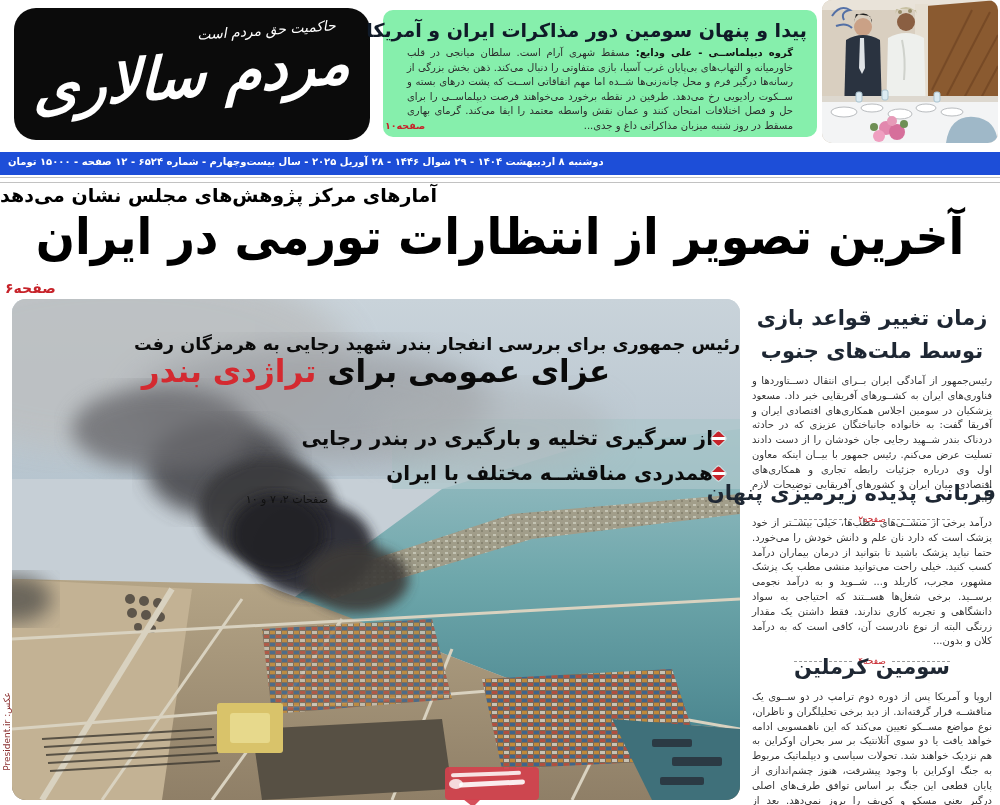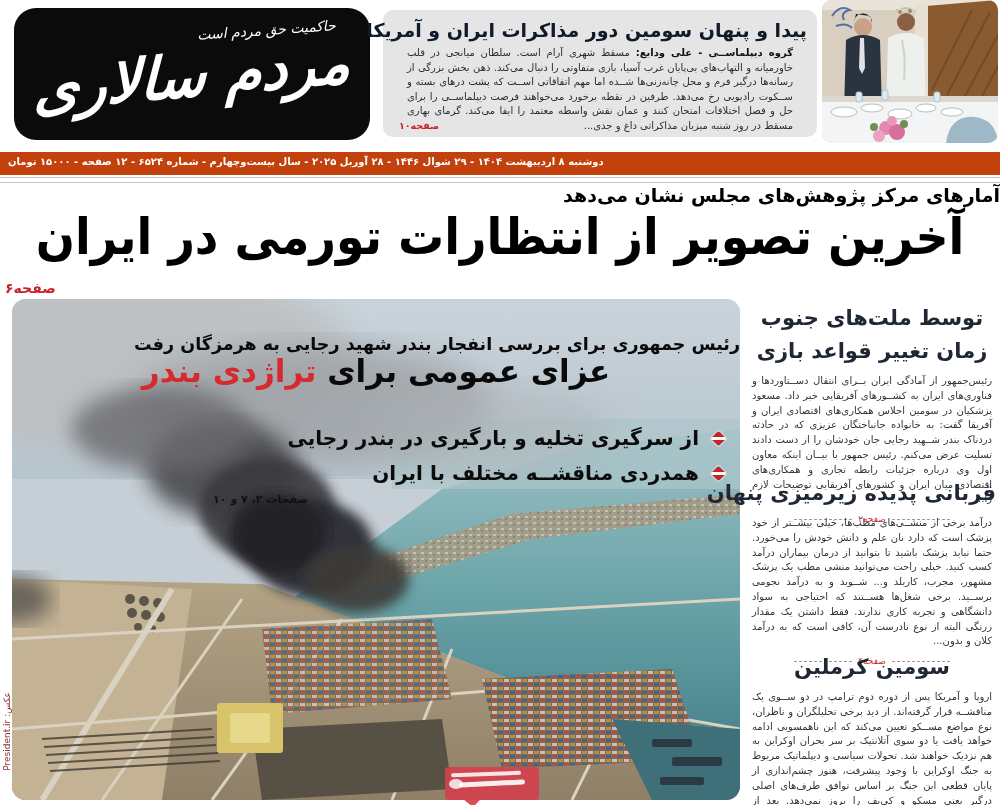--- a/index.html
+++ b/index.html
@@ -7,59 +7,59 @@
         font-family:"DejaVu Sans",sans-serif;overflow:hidden;}
   
   .masthead{position:absolute;left:14px;top:8px;width:356px;height:132px;background:#0b0b0b;
             border-radius:22px;color:#fff;overflow:hidden;}
   .masthead .tagline{position:absolute;top:14px;right:34px;font-size:14px;direction:rtl;
                      transform:rotate(-4deg);font-style:italic;}
   .masthead .title{position:absolute;top:34px;right:8px;width:340px;text-align:center;direction:rtl;
                    font-size:58px;font-weight:bold;font-style:italic;transform:rotate(-5deg) skewX(-6deg);
                    white-space:nowrap;}
   
-  .topstory{position:absolute;left:383px;top:10px;width:434px;height:127px;background:#e5e5e5;
+  .topstory{position:absolute;left:383px;top:10px;width:434px;height:127px;background:#86efac;
             border-radius:10px;direction:rtl;padding:0;}
   .topstory h1{margin:8px 10px 4px 10px;text-align:center;font-size:19px;line-height:24px;
                color:#101a28;white-space:nowrap;font-weight:bold;}
   .topstory p{margin:0 24px;font-size:10px;line-height:14.6px;text-align:justify;color:#2c2c2c;}
-  .topstory .pref{position:absolute;left:16px;bottom:6px;font-size:9.5px;font-weight:bold;color:#c7232a;}
+  .topstory .pref{position:absolute;left:2px;bottom:6px;font-size:9.5px;font-weight:bold;color:#c7232a;}
   .topstory b{font-weight:bold;color:#111;}
   
   .photo-sm{position:absolute;left:822px;top:0;width:176px;height:143px;border-radius:10px;
             overflow:hidden;background:#d8cec0;}
   
-  .datebar{position:absolute;left:0;top:150px;width:1000px;height:23px;background:#c2410c;
+  .datebar{position:absolute;left:0;top:150px;width:1000px;height:23px;background:#1d4ed8;
            border-top:2px solid #fff;border-bottom:2px solid #fff;}
   .datebar .dtext{position:absolute;left:8px;top:4px;color:#fff;font-size:10px;font-weight:bold;
                   direction:rtl;white-space:nowrap;letter-spacing:-0.2px;}
   .rule2{position:absolute;left:0;top:177px;width:1000px;height:4px;
          border-top:1px solid #c2c2c2;border-bottom:1px solid #c2c2c2;}
   
-  .kicker-main{position:absolute;left:0;top:184px;width:1000px;text-align:right;direction:rtl;
+  .kicker-main{position:absolute;left:0;top:184px;width:1000px;text-align:left;direction:rtl;
                font-size:19px;font-weight:bold;color:#000;}
   .headline-main{position:absolute;left:0;top:210px;width:1000px;text-align:center;direction:rtl;
                  font-size:46px;font-weight:bold;color:#000;letter-spacing:-1px;transform:scaleY(1.08);
                  white-space:nowrap;}
   .pref6{position:absolute;left:5px;top:280px;font-size:14px;font-weight:bold;color:#c7232a;direction:rtl;}
   
   .photo-main{position:absolute;left:12px;top:299px;width:728px;height:501px;border-radius:14px;
               overflow:hidden;background:#c6cfd6;}
   .ph-kicker{position:absolute;left:0;top:24px;width:100%;text-align:right;direction:rtl;
              font-size:17.5px;font-weight:bold;color:#0a0a0a;margin-top:11px;}
   .ph-head{position:absolute;left:0;top:54px;width:100%;text-align:center;direction:rtl;
            font-size:31px;font-weight:bold;color:#0a0a0a;white-space:nowrap;}
   .ph-head .red{color:#d42a30;text-align:right;}
   .ph-bullets{position:absolute;right:16px;top:122px;direction:rtl;text-align:right;}
-  .ph-bullet{display:flex;align-items:center;gap:14px;font-size:20px;font-weight:bold;color:#0b0b0b;
+  .ph-bullet{display:flex;align-items:center;gap:0;font-size:20px;font-weight:bold;color:#0b0b0b;
              line-height:35px;justify-content:flex-start;}
   .diamond{width:11px;height:11px;flex:0 0 11px;transform:rotate(45deg);border-radius:2px;
            background:linear-gradient(135deg,#c7232a 38%,#ffffff 38%,#ffffff 62%,#c7232a 62%);
            box-shadow:0 0 0 1px rgba(255,255,255,.6);}
-  .ph-pages{position:absolute;right:432px;top:194px;font-size:11px;font-weight:bold;color:#111;direction:rtl;white-space:nowrap;}
+  .ph-pages{position:absolute;right:412px;top:194px;font-size:11px;font-weight:normal;color:#111;direction:rtl;white-space:nowrap;}
   .credit{position:absolute;left:-28px;top:722px;width:70px;text-align:center;font-size:9px;color:#8b2f2f;
           direction:rtl;transform:rotate(-90deg);white-space:nowrap;}
   
   .wm{position:absolute;left:445px;top:767px;width:94px;height:33px;background:rgba(210,65,77,.92);
       border-radius:4px;z-index:5;}
   .wm .stripe{position:absolute;left:6px;top:5px;width:70px;height:4px;background:rgba(255,255,255,.85);border-radius:2px;transform:rotate(-2deg);}
   .wm .stripe2{position:absolute;left:14px;top:14px;width:66px;height:5px;background:rgba(255,255,255,.9);border-radius:3px;transform:rotate(-3deg);}
   .wm .blob{position:absolute;left:4px;top:12px;width:14px;height:10px;background:rgba(255,255,255,.8);border-radius:50%;}
   .wm .tail{position:absolute;left:18px;top:32px;width:0;height:0;border-left:10px solid transparent;
             border-right:8px solid transparent;border-top:8px solid rgba(210,65,77,.92);}
@@ -282,22 +282,22 @@
     <span class="stripe"></span>
     <span class="stripe2"></span>
     <span class="blob"></span>
     <span class="tail"></span>
   </div>
 
   <div class="credit">عکس: President.ir</div>
 
   <div class="rcol-article" style="top:302px;">
     <h2>
+      <span style="display:block">زمان تغییر قواعد بازی</span>
       <span style="display:block">توسط ملت‌های جنوب</span>
-      <span style="display:block">زمان تغییر قواعد بازی</span>
     </h2>
     <p>رئیس‌جمهور از آمادگی ایران بــرای انتقال دســتاوردها و فناوری‌های ایران به کشــورهای آفریقایی خبر داد. مسعود پزشکیان در سومین اجلاس همکاری‌های اقتصادی ایران و آفریقا گفت: به خانواده جانباختگان عزیزی که در حادثه دردناک بندر شــهید رجایی جان خودشان را از دست دادند تسلیت عرض می‌کنم. رئیس جمهور با بیــان اینکه معاون اول وی درباره جزئیات رابطه تجاری و همکاری‌های اقتصادی میان ایران و کشورهای آفریقایی توضیحات لازم را...</p>
     <div class="sep">
       <span class="dash"></span>
       <span class="plabel">صفحه۲</span>
       <span class="dash"></span>
     </div>
   </div>
 
   <div class="rcol-article" style="top:477px;">

